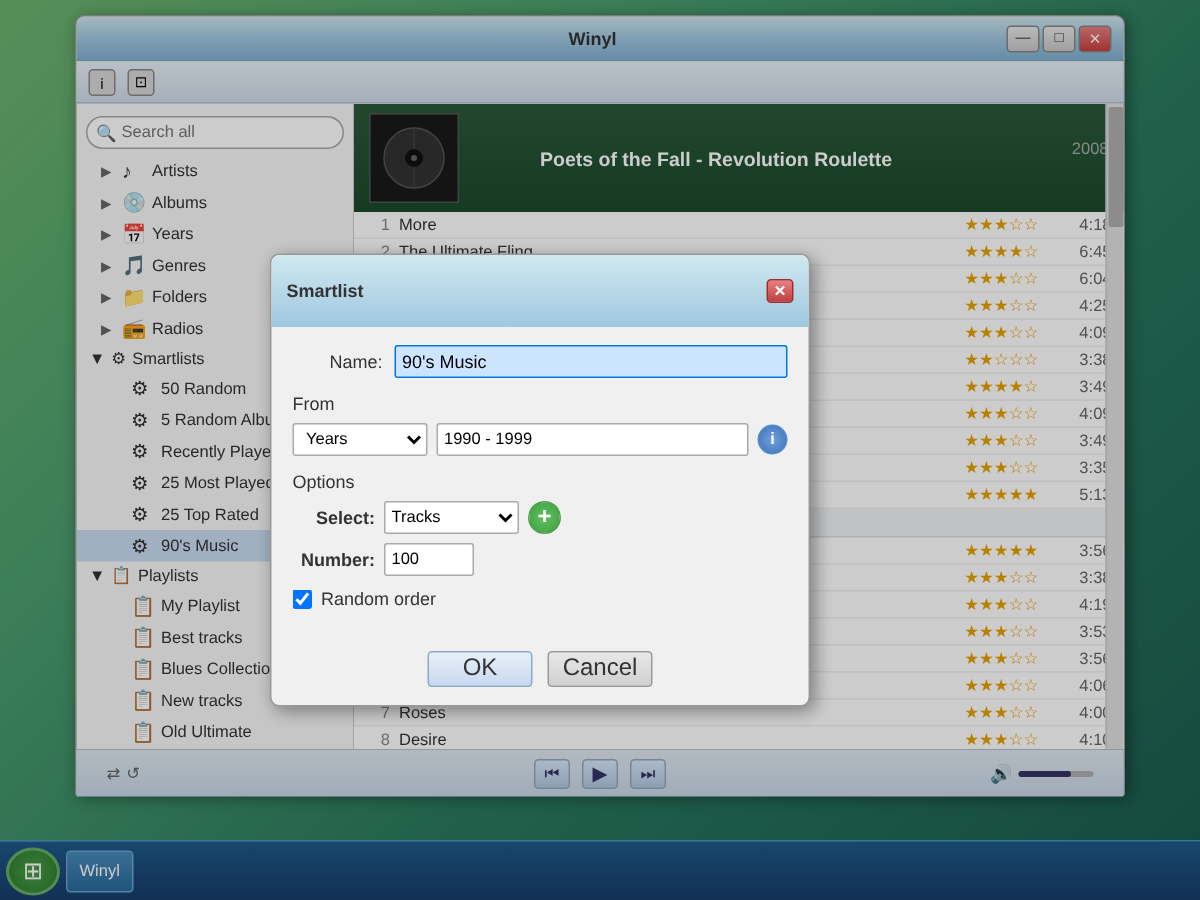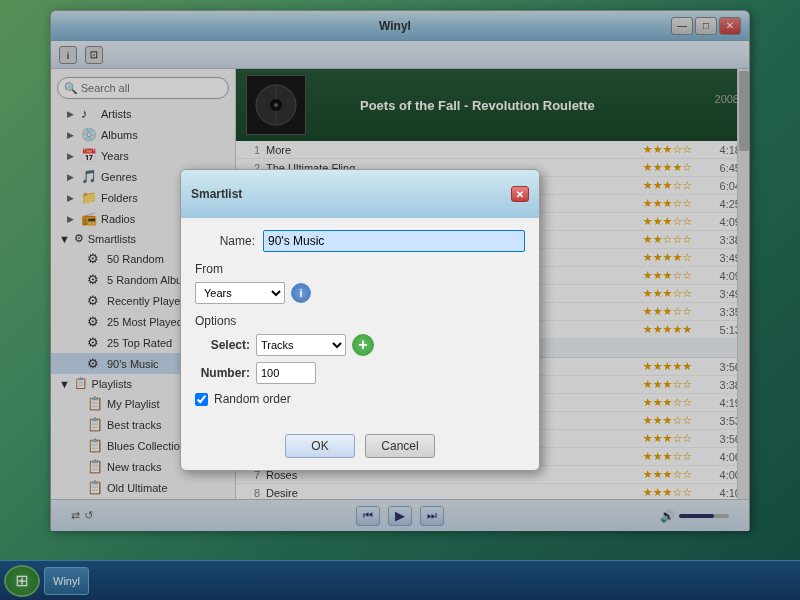--- a/index.html
+++ b/index.html
@@ -497,21 +497,21 @@
       justify-content: center;
       gap: 10px;
       padding: 8px 14px 12px;
     }
     .dlg-btn {
       width: 70px;
       height: 24px;
       border: 1px solid #999;
       border-radius: 3px;
       cursor: pointer;
-      font-size: 12px;
+      font-size: 16px;
       background: linear-gradient(to bottom, #e8e8e8, #d0d0d0);
       color: #333;
     }
     .dlg-btn.ok {
       background: linear-gradient(to bottom, #e8f0f8, #c8d8f0);
       border-color: #90a8c8;
     }
   </style>
 </head>
 <body>
@@ -812,20 +812,21 @@
         <input class="form-input highlighted" value="90's Music" type="text" style="">
       </div>
 
       <div style="margin-bottom:6px;">
         <span class="section-label">From</span>
       </div>
       <div class="from-row">
         <select class="from-select">
           <option>Years</option>
         </select>
+        <input class="from-text" type="text" value="1990 - 1999" style="">
         <div class="info-btn">i</div>
       </div>
 
       <div class="options-section">
         <div style="margin-bottom:6px;">
           <span class="section-label">Options</span>
         </div>
         <div class="select-row">
           <span class="opt-label">Select:</span>
           <select class="opt-select">

